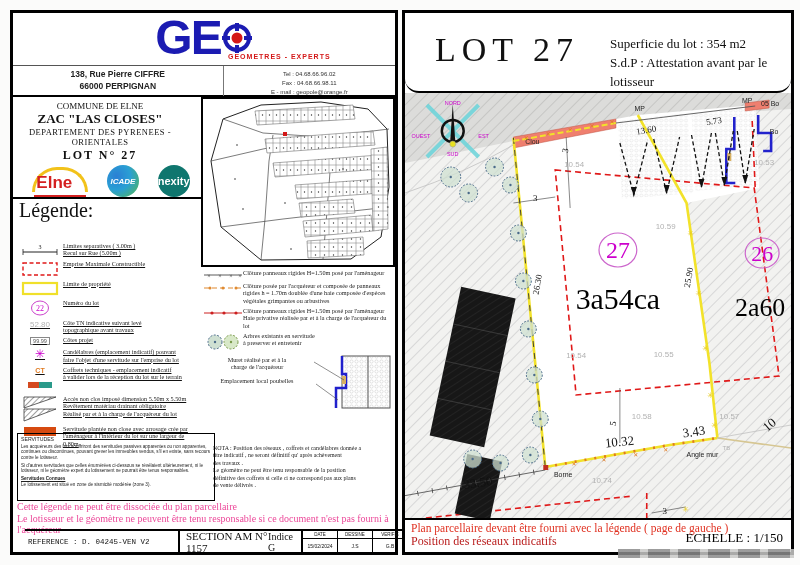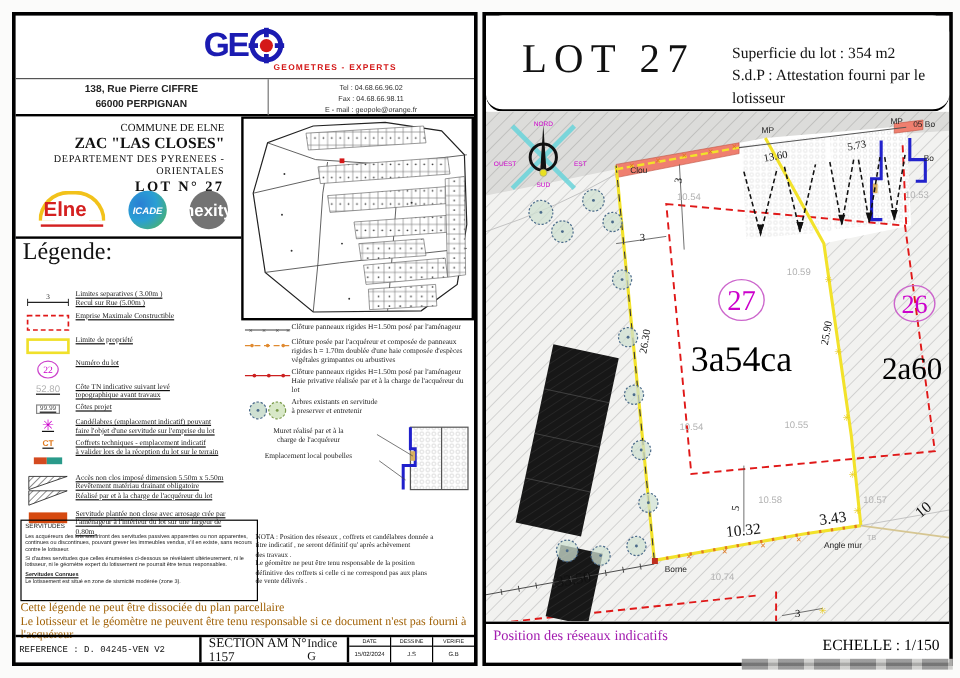--- a/index.html
+++ b/index.html
@@ -5,86 +5,86 @@
   html,body{margin:0;padding:0;background:#f4f4f2;}
   #stage{position:relative;width:800px;height:565px;background:#fbfbfa;overflow:hidden;
          font-family:"Liberation Serif",serif;color:#111;}
   .page{position:absolute;background:#fff;border:3px solid #000;box-sizing:border-box;}
   #page-left{left:10px;top:10px;width:388px;height:545px;}
   #page-right{left:402px;top:10px;width:392px;height:545px;}
   
   .abs{position:absolute;box-sizing:border-box;}
   #lp-header{left:0;top:0;width:382px;height:84px;border-bottom:2px solid #000;}
   #brand{display:flex;justify-content:center;align-items:center;height:50px;font-family:"Liberation Sans",sans-serif;}
-  #brand .big{font-size:28px;font-weight:bold;color:#1b1bb2;letter-spacing:-2px;line-height:1;}
+  #brand .big{font-size:48px;font-weight:bold;color:#1b1bb2;letter-spacing:-2px;line-height:1;}
   #brand-icon{width:30px;height:30px;margin:0 1px;}
   #tagline{position:absolute;left:215px;top:40px;font-family:"Liberation Sans",sans-serif;
            font-size:7px;font-weight:bold;color:#d41818;letter-spacing:1px;}
   #hdr-row{position:absolute;left:0;top:52px;width:382px;height:30px;border-top:1px solid #555;display:flex;}
   #hdr-addr{width:55%;text-align:center;font-family:"Liberation Sans",sans-serif;font-size:8.5px;
             font-weight:bold;color:#222;padding-top:3px;line-height:1.4;border-right:1px solid #777;}
   #hdr-contact{width:45%;text-align:center;font-family:"Liberation Sans",sans-serif;font-size:6px;
             color:#333;padding-top:4px;line-height:1.5;}
-  #lp-title{left:0;top:84px;width:174px;height:62px;text-align:right;padding-top:4px;}
+  #lp-title{left:0;top:84px;width:174px;height:62px;text-align:center;padding-top:4px;}
   #lp-title .t1{font-size:9px;}
   #lp-title .t2{font-size:13px;font-weight:bold;}
   #lp-title .t3{font-size:8.5px;letter-spacing:.5px;}
   #lp-title .t4{font-size:12px;font-weight:bold;margin-top:1px;letter-spacing:2px;}
   #lp-logos{left:0;top:146px;width:190px;height:40px;border-bottom:2px solid #000;display:flex;
-            align-items:flex-start;justify-content:space-around;padding:0 4px;}
+            align-items:flex-end;justify-content:space-around;padding:0 4px;}
   #logo-elne{position:relative;width:62px;height:30px;}
   #logo-elne .arc{position:absolute;left:6px;top:0;width:50px;height:22px;border:3px solid #f2c21a;
                   border-bottom:none;border-radius:50px 50px 0 0;}
   #logo-elne .word{position:absolute;left:10px;top:6px;font-family:"Liberation Sans",sans-serif;
                   font-size:17px;font-weight:bold;color:#d42020;}
   #logo-elne .base{position:absolute;left:8px;bottom:0;width:52px;height:2px;background:#d42020;}
   .logo-circle{width:32px;height:32px;border-radius:50%;display:flex;align-items:center;justify-content:center;
                font-family:"Liberation Sans",sans-serif;font-weight:bold;color:#fff;}
   #logo-icade{background:radial-gradient(circle at 30% 35%,#2a7fd4 0%,#2a9fd4 45%,#57b948 100%);font-size:8px;font-style:italic;}
-  #logo-nexity{background:#737373;font-size:14px;text-transform:lowercase;}
+  #logo-nexity{background:#0f766e;font-size:11px;text-transform:lowercase;}
   #lp-map{left:188px;top:84px;width:194px;height:170px;border:2px solid #000;background:#fff;}
   #lp-legend-title{left:6px;top:186px;font-size:20px;}
   #lp-leg-left{left:4px;top:229px;width:184px;text-decoration:underline;}
   #lp-leg-right{left:190px;top:256px;width:191px;}
   .lrow{display:flex;margin-bottom:3px;align-items:flex-start;}
   .lsym{width:46px;flex:none;display:flex;justify-content:center;padding-top:1px;}
   .ltxt{font-size:6.2px;line-height:1.18;white-space:pre-line;color:#222;}
   .lrow-r .lsym{width:40px;}
   #muret-zone{position:relative;height:58px;margin-top:2px;}
   #muret-labels{position:absolute;left:0;top:2px;width:108px;font-size:6.2px;text-align:center;line-height:1.2;}
   #muret-labels div{margin-bottom:6px;}
   #muret-sketch{position:absolute;right:2px;top:0;}
   #lp-nota{left:200px;top:432px;width:181px;font-size:5.9px;line-height:1.25;white-space:pre-line;color:#222;}
   #lp-serv{left:4px;top:420px;width:198px;height:68px;border:1px solid #000;padding:2px 3px;
            font-family:"Liberation Sans",sans-serif;font-size:4.6px;line-height:1.25;color:#222;}
   #lp-serv .sv-title{font-size:5.2px;margin-bottom:1px;}
   #lp-serv p{margin:0 0 2px 0;}
   #lp-serv .sv-sub{font-weight:bold;text-decoration:underline;}
-  #lp-warning{left:4px;top:488px;width:378px;color:#a16207;line-height:1.15;}
+  #lp-warning{left:4px;top:488px;width:378px;color:#ec4899;line-height:1.15;}
   #lp-warning .w1{font-size:10px;}
   #lp-warning .w2{font-size:10px;}
-  #lp-footer{left:0;top:516px;width:382px;height:23px;border-top:2px solid #000;display:flex;align-items:stretch;}
+  #lp-footer{left:12px;top:516px;width:382px;height:23px;border-top:2px solid #000;display:flex;align-items:stretch;}
   #ft-ref{width:150px;border-right:2px solid #000;font-family:"Liberation Mono",monospace;
           font-size:7.5px;display:flex;align-items:center;padding-left:3px;}
   #ft-sec{flex:1;display:flex;align-items:center;justify-content:space-between;padding:0 6px;}
   #ft-sec .sec{font-size:11px;}
   #ft-sec .ind{font-size:10px;}
   #ft-table{display:flex;border-left:2px solid #000;}
   .ftcol{width:34px;border-right:1px solid #000;display:flex;flex-direction:column;}
   .ftcol:last-child{border-right:none;}
   .ftcol .h{font-size:4.5px;text-align:center;border-bottom:1px solid #000;padding:1px 0;font-family:"Liberation Sans",sans-serif;}
   .ftcol .v{font-size:5px;text-align:center;flex:1;display:flex;align-items:center;justify-content:center;font-family:"Liberation Sans",sans-serif;}
   
   #rp-header{left:0;top:0;width:386px;height:80px;border-bottom:2px solid #000;background:#fff;border-radius:14px;}
   #rp-lot{position:absolute;left:30px;top:18px;font-size:34px;letter-spacing:6px;}
   #rp-sup{position:absolute;left:205px;top:22px;font-size:13px;line-height:1.45;}
   #rp-plan{left:0;top:80px;width:386px;height:425px;overflow:hidden;}
   #rp-footer{left:0;top:505px;width:386px;height:34px;border-top:2px solid #000;background:#fff;padding:2px 6px;box-sizing:border-box;}
   #rp-footer .fr{font-size:11.5px;color:#e03020;}
-  #rp-footer .fb{font-size:12px;color:#a21caf;}
+  #rp-footer .fb{font-size:12px;color:#b91c1c;}
   #rp-footer .fe{position:absolute;right:8px;bottom:6px;font-size:13px;color:#000;}
   
   text{font-family:"Liberation Serif",serif;}
   .pl-dim{font-size:9px;fill:#111;text-anchor:middle;}
   .pl-dimbig{font-size:13px;fill:#111;text-anchor:middle;}
   .pl-tn{font-size:8px;fill:#b2b2b2;text-anchor:middle;font-family:"Liberation Sans",sans-serif;}
   .pl-tn6{font-size:6px;fill:#b2b2b2;text-anchor:middle;font-family:"Liberation Sans",sans-serif;}
   .pl-mag{font-size:5.5px;fill:#cc00cc;text-anchor:middle;font-family:"Liberation Sans",sans-serif;}
   .pl-name{font-size:7px;fill:#222;text-anchor:middle;font-family:"Liberation Sans",sans-serif;}
   .pl-area{font-size:30px;fill:#000;text-anchor:middle;}
@@ -397,21 +397,21 @@
         </div>
       </div>
     </div>
   </div>
 
   <div class="page" id="page-right">
     <div class="abs" id="rp-header">
       <div id="rp-lot">LOT  27</div>
       <div id="rp-sup">
         <div>Superficie  du lot : 354 m2</div>
-        <div>S.d.P : Attestation fourni par le lotisseur</div>
+        <div>S.d.P : Attestation avant par le lotisseur</div>
       </div>
     </div>
 
     <div class="abs" id="rp-plan">
       <svg id="plan-svg" width="386" height="425" viewBox="0 0 388 425" preserveAspectRatio="none">
         <defs>
           <pattern id="hatchLight" width="8" height="8" patternUnits="userSpaceOnUse" patternTransform="rotate(45)">
             <rect width="8" height="8" fill="#f2f2f0"></rect>
               <line x1="0" y1="0" x2="0" y2="8" stroke="#c6c6c6" stroke-width="1.2"></line>
           </pattern>
@@ -584,19 +584,20 @@
           <text x="188" y="35" class="pl-oxm">✕</text>
           <text x="208" y="31" class="pl-oxm">✕</text>
           <text x="170" y="373" class="pl-oxm">✕</text>
           <text x="200" y="369" class="pl-oxm">✕</text>
           <text x="232" y="364" class="pl-oxm">✕</text>
           <text x="262" y="359" class="pl-oxm">✕</text>
         </svg>
     </div>
 
     <div class="abs" id="rp-footer">
+      <div class="fr">Plan parcellaire devant être fourni avec la légende ( page de gauche )</div>
       <div class="fb">Position des réseaux indicatifs</div>
       <div class="fe">ECHELLE : 1/150</div>
     </div>
   </div>
 
   <div id="scan-edge"></div>
 </div>
 
 </body></html>

